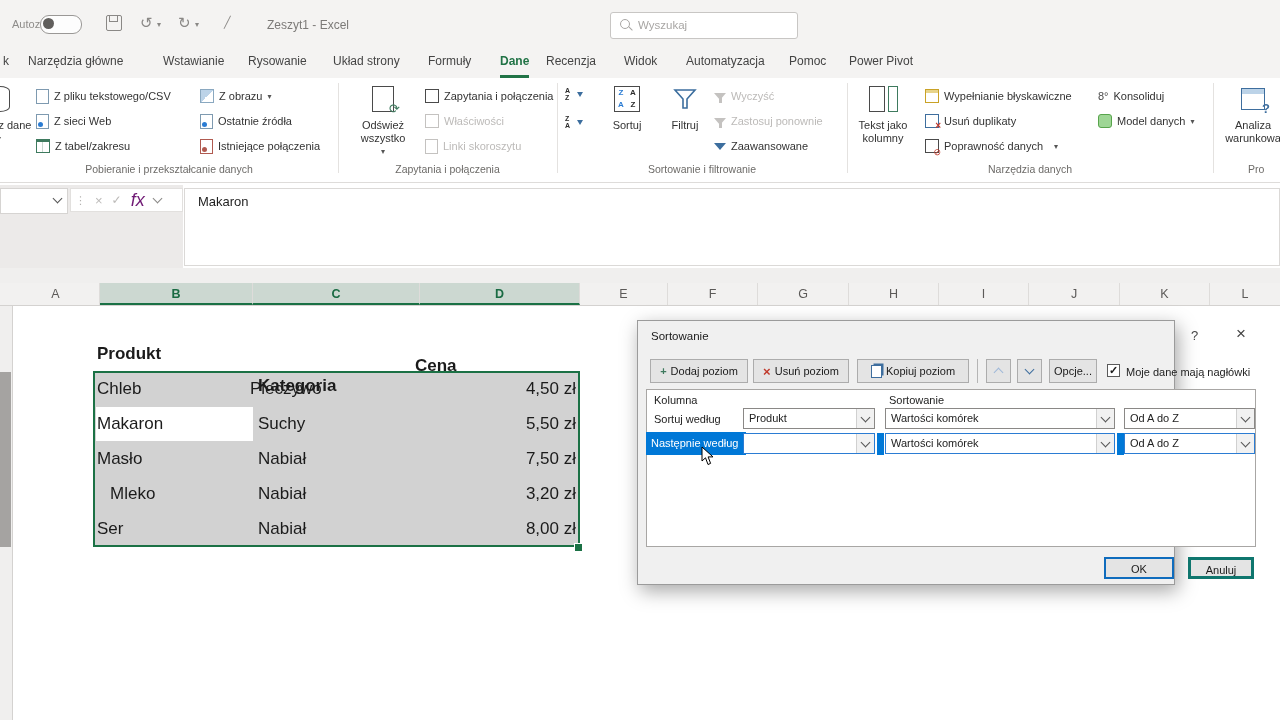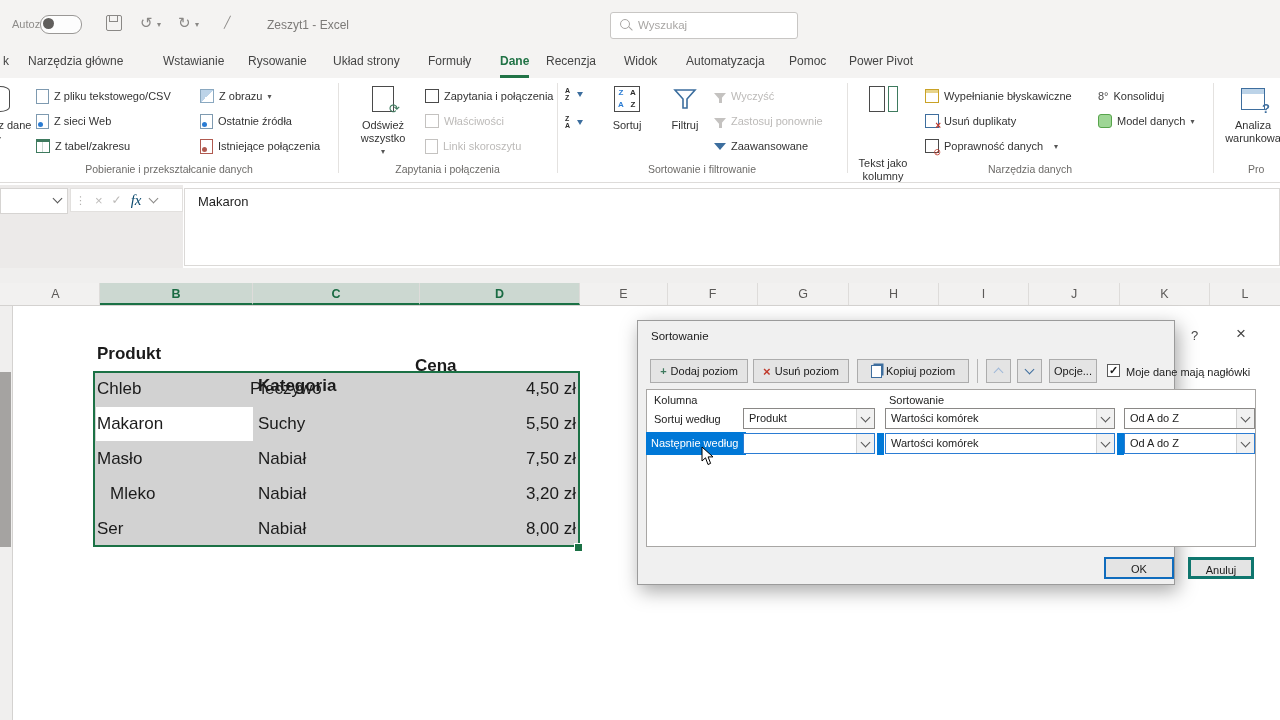--- a/index.html
+++ b/index.html
@@ -242,21 +242,21 @@
     <div class="rsm dis" style="left:714px;top:35px;">
       <span class="funnel gray"></span>
       <span>Zastosuj ponownie</span>
     </div>
     <div class="rsm" style="left:714px;top:60px;">
       <span class="funnel"></span>
       <span>Zaawansowane</span>
     </div>
     <div class="glabel" style="left:557px;width:290px;">Sortowanie i filtrowanie</div>
 
-    <div class="rbig" style="left:852px;width:62px;gap:38px;">
+    <div class="rbig" style="left:852px;width:62px;">
       <div class="bicon">
         <div style="width:14px;height:24px;border:1.3px solid #4a4a4a;margin-right:3px;"></div>
         <div style="width:8px;height:24px;border:1.3px solid #3e7a5e;"></div>
       </div>
       <span style="width:60px;">Tekst jako kolumny</span>
     </div>
     <div class="rsm" style="left:925px;top:10px;">
       <span class="i-grid" style="border-color:#c9a227;background:linear-gradient(#e8d48a 0 3px,transparent 3px);"></span>
       <span>Wypełnianie błyskawiczne</span>
     </div>
@@ -297,21 +297,21 @@
 
   <div id="fleft"></div>
   <div id="namebox">
     <span></span>
     <span class="chv" style="position:absolute;right:6px;top:9px;"></span>
   </div>
   <div id="fbtns">
     <span style="color:#b4b2b0;font-size:11px;">⋮</span>
     <span style="color:#bcbab8;font-size:13px;">×</span>
     <span style="color:#bcbab8;font-size:12px;">✓</span>
-    <span style="color:#0c4a6e;font-size:15px;font-style:italic;font-family:Liberation Serif, serif;">fx</span>
+    <span style="color:#701a75;font-size:18px;font-style:italic;font-family:Liberation Sans, sans-serif;">fx</span>
     <span class="chv" style="border-color:#8a8886;"></span>
   </div>
   <div id="fx-input"><span>Makaron</span></div>
 
   <div id="band"></div>
   <div id="colheads">
     <span class="ch" style="left:12px;width:88px;">A</span>
     <span class="ch sel" style="left:100px;width:153px;">B</span>
     <span class="ch sel" style="left:253px;width:167px;">C</span>
     <span class="ch sel" style="left:420px;width:160px;">D</span>

